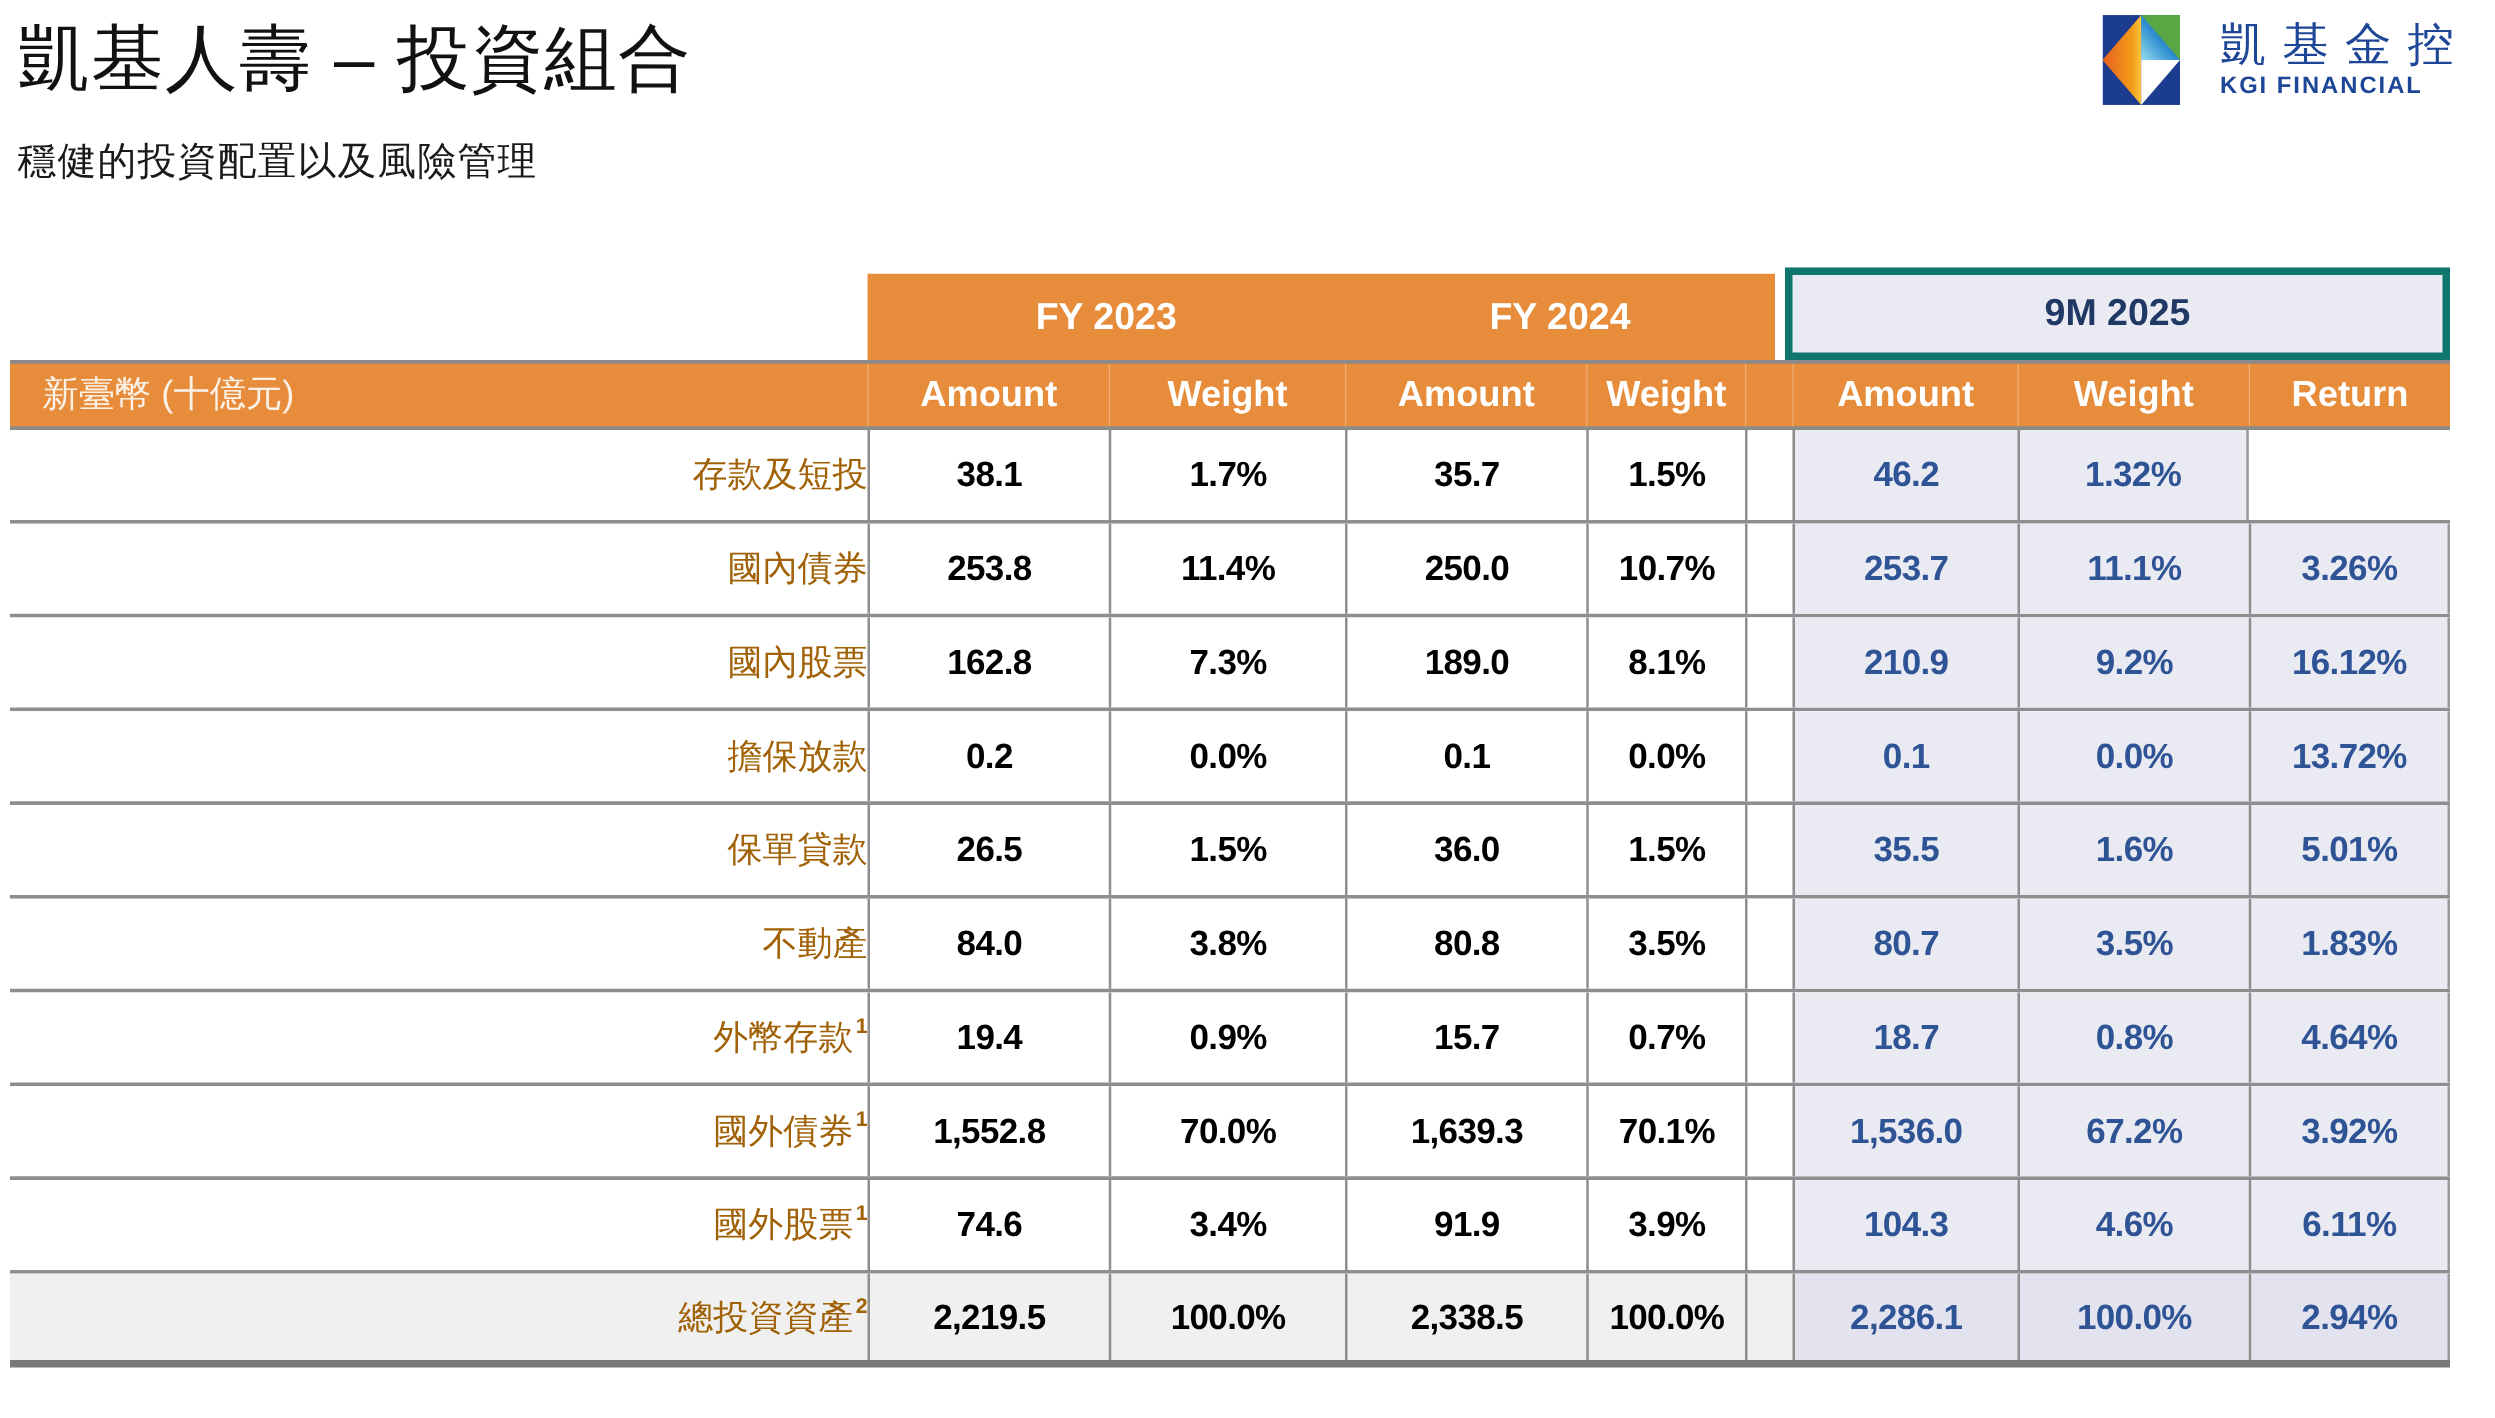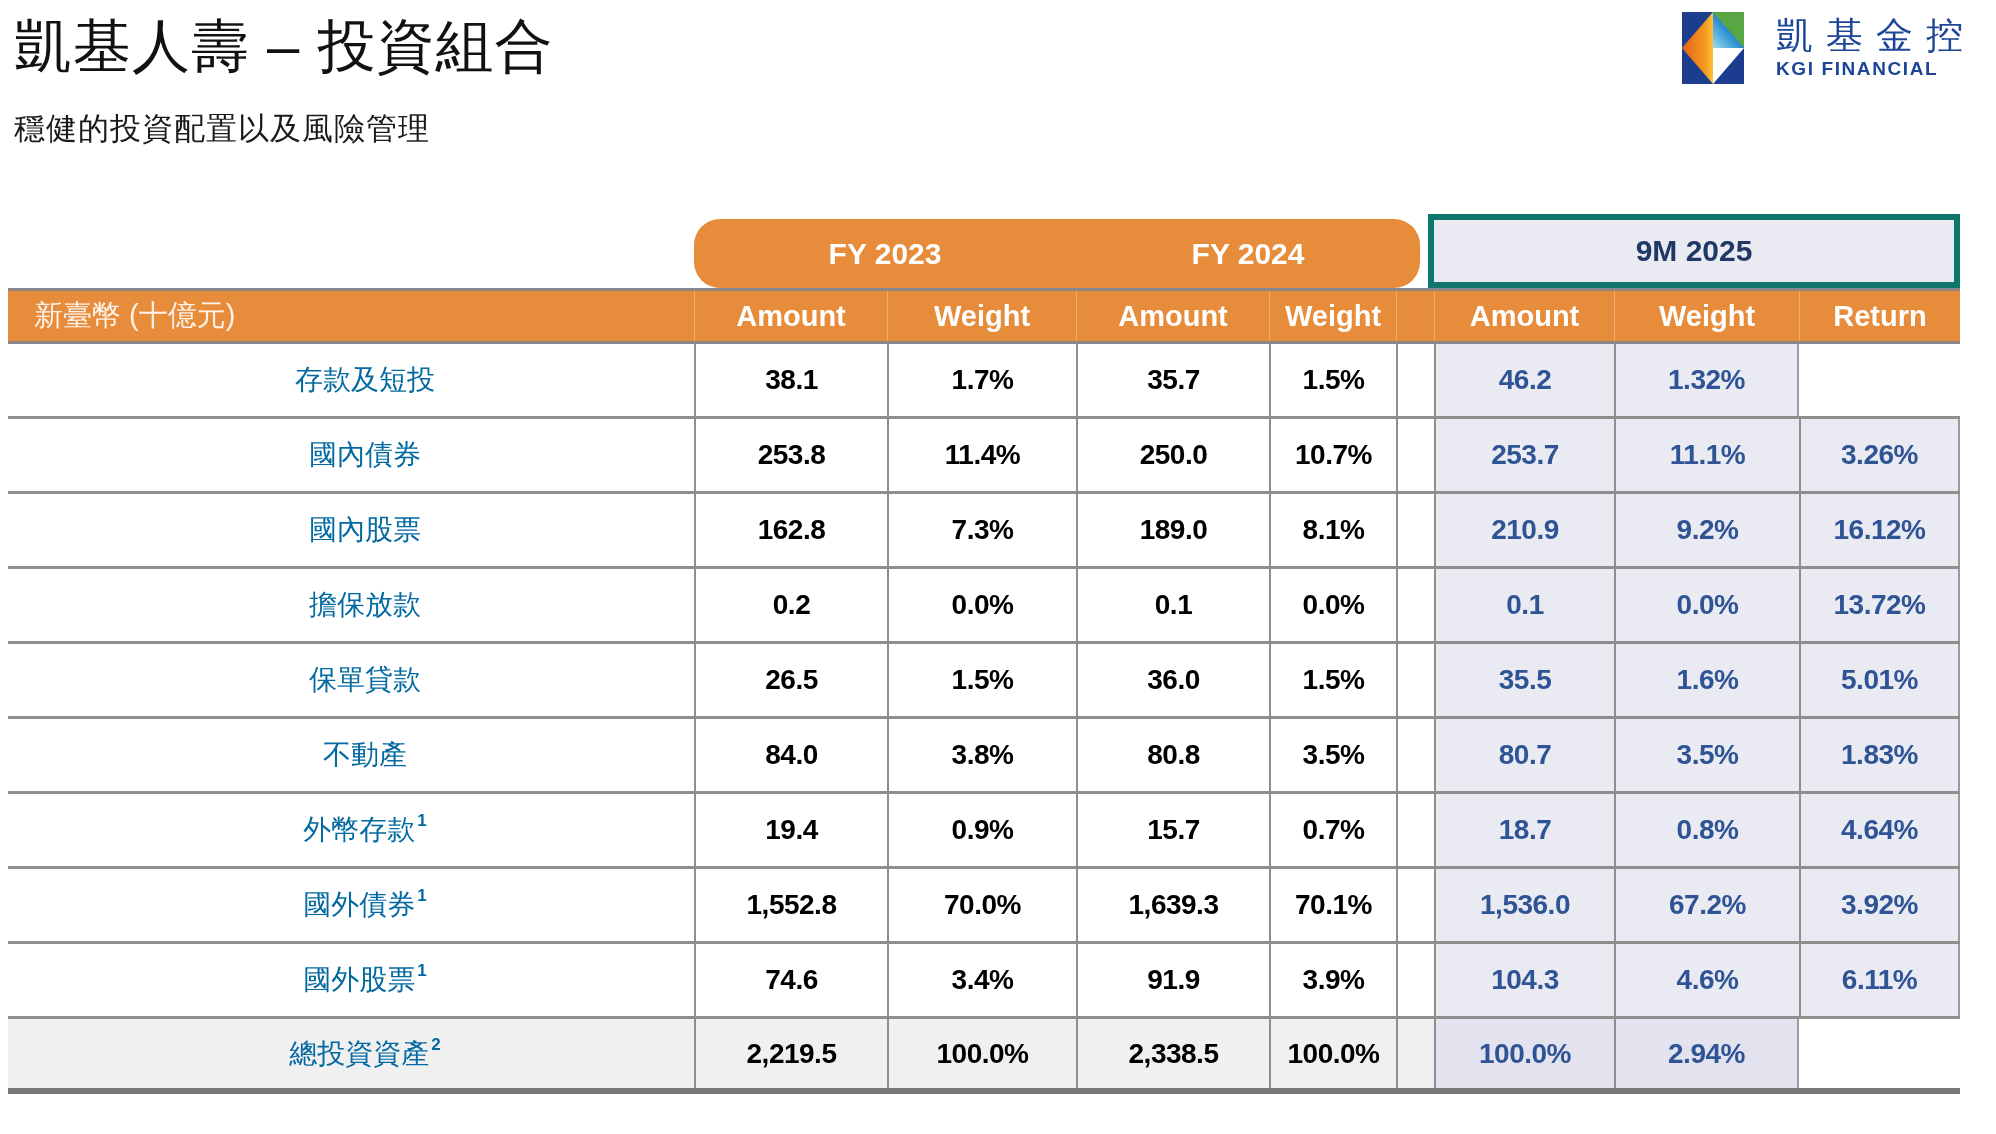--- a/index.html
+++ b/index.html
@@ -19,39 +19,39 @@
   .logo-zh { font-size:37px; font-weight:400; color:#1D4697; letter-spacing:13px; line-height:1.1; white-space:nowrap; }
   .logo-en { font-size:19px; font-weight:700; color:#1D4697; letter-spacing:1.6px; margin-top:2px; }
 
   
   .ptable { position:absolute; left:8px; top:214px; width:1952px; font-size:28px; }
   .grid9 { display:grid; grid-template-columns:686px 193px 189px 193px 127px 38px 180px 185px 161px; }
 
   
   .hrow1 { height:74px; position:relative; }
   .band-fy { grid-column:2/7; margin-top:5px; margin-right:14px; background:#E78C3A;
-             display:flex; color:#fff; font-weight:700; font-size:30px;border-radius:26px; }
+             display:flex; color:#fff; font-weight:700; font-size:30px; }
   .band-fy .half1 { width:382px; display:flex; align-items:center; justify-content:center; }
   .band-fy .half2 { flex:1; display:flex; align-items:center; justify-content:center; }
   .band-9m { grid-column:7/10; margin-left:-6px; background:#EAEAF2; border:6px solid #0f766e;
              display:flex; align-items:center; justify-content:center;
              color:#1F3864; font-weight:700; font-size:30px; }
 
   
   .hrow2 { height:56px; background:#E78C3A; border-top:3px solid #8A8A8A; border-bottom:3px solid #8A8A8A;
            align-items:center; }
   .unit-cell { padding-left:26px; color:rgba(255,255,255,0.88); font-size:29px; font-weight:400; }
   .ch { text-align:center; color:#fff; font-weight:700; font-size:29px; }
   .hrow2 > .sep { border-left:1px solid rgba(255,255,255,0.30); height:100%; display:flex;
                   align-items:center; justify-content:center; }
 
   
   .trow { height:75px; border-bottom:3px solid #8E8E8E; background:#fff; }
   .cell { display:flex; align-items:center; justify-content:center; height:100%; }
-  .label-cell { justify-content:center; padding-left:28px; font-size:28px; color:#0369a1; }
+  .label-cell { justify-content:flex-end; padding-left:28px; font-size:28px; color:#a16207; }
   .label-cell sup { font-size:17px; font-weight:700; margin-left:2px; transform:translateY(-9px); }
   .num { font-weight:700; letter-spacing:-0.5px; color:#000; }
   .col-a1, .col-w1, .col-a2, .col-w2, .gutter, .col-a3, .col-w3, .col-r3 { border-left:2px solid #8E8E8E; }
   .col-a3, .col-w3, .col-r3 { background:#EAEAF2; color:#2F5496; }
   .col-r3 { border-right:2px solid #9A9A9A; }
   .gutter { background:#fff; }
 
   .trow.total { border-bottom:6px solid #787878; }
   .trow.total .label-cell, .trow.total .col-a1, .trow.total .col-w1,
   .trow.total .col-a2, .trow.total .col-w2, .trow.total .gutter { background:#F0F0F0; }
@@ -237,19 +237,20 @@
         <div class="trow grid9 total">
           <div class="cell label-cell">
             <span>總投資資產</span>
             <sup>2</sup>
           </div>
           <div class="cell num col-a1">2,219.5</div>
           <div class="cell num col-w1">100.0%</div>
           <div class="cell num col-a2">2,338.5</div>
           <div class="cell num col-w2">100.0%</div>
           <div class="cell gutter"></div>
+          <div class="cell num col-a3">2,286.1</div>
           <div class="cell num col-w3">100.0%</div>
           <div class="cell num col-r3">2.94%</div>
         </div>
       </div>
   </div>
 
 </div>
 
 </body></html>

